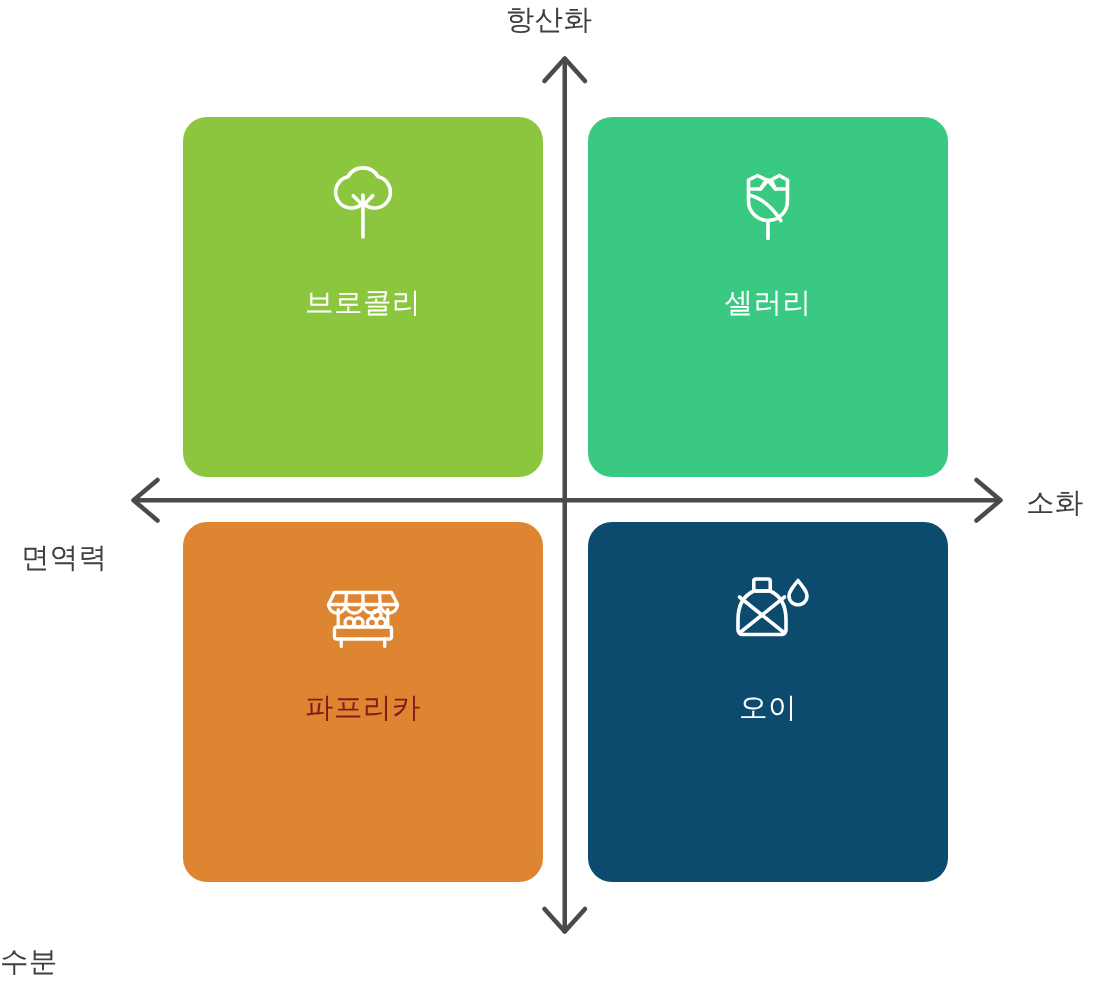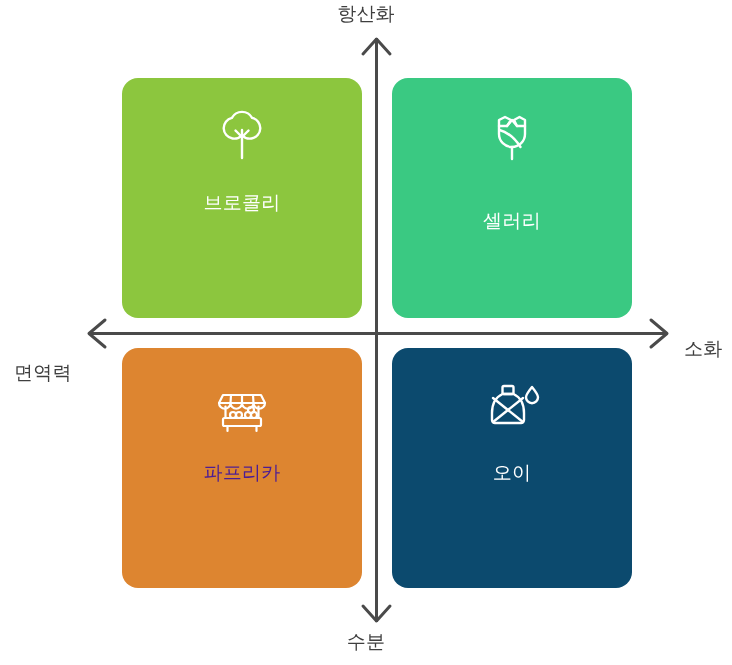--- a/index.html
+++ b/index.html
@@ -33,30 +33,30 @@
   #label-top {
     left: 0;
     right: 0;
     top: 2px;
     text-align: center;
   }
   #label-bottom {
     left: 0;
     right: 0;
     top: 630px;
-    text-align: center;
+    text-align: left;
   }
   #label-left {
     left: 14px;
     top: 321px;
     margin-top: 40px;
   }
   #label-right {
     left: 684px;
-    top: 337px;
+    top: 324px;
     text-align: center;
   }
 
   
   #axes-svg {
     position: absolute;
     left: 0;
     top: 0;
     width: 732px;
     height: 665px;
@@ -138,21 +138,21 @@
                    a11 11 0 0 1 -9.5 3.2 z"></path>
           <line x1="32" y1="25" x2="32" y2="53"></line>
           <line x1="32" y1="32" x2="25.5" y2="25.5"></line>
           <line x1="32" y1="32" x2="38.5" y2="25.5"></line>
         </g>
       </svg>
     </span>
     <div class="quad-title" style="color: rgb(255, 255, 255);">브로콜리</div>
   </div>
 
-  <div class="quad-card" id="card-top-right" style="background-color: rgb(58, 201, 130); gap: 18px;">
+  <div class="quad-card" id="card-top-right" style="background-color: rgb(58, 201, 130);">
     <span class="quad-icon">
       <svg viewBox="0 0 64 64" xmlns="http://www.w3.org/2000/svg">
         <g fill="none" stroke="#ffffff" stroke-width="2.4" stroke-linecap="round" stroke-linejoin="round">
           <path d="M19 21 v8 a13 13 0 0 0 26 0 v-8"></path>
           <path d="M19 21 h8 l4 -6 -6 -3 -6 3 z"></path>
           <path d="M45 21 h-8 l-3 -6 5.5 -3 5.5 3 z"></path>
           <path d="M27 21 l5 -6 5 6"></path>
           <path d="M19.5 25 q12 3 21 17"></path>
           <line x1="32" y1="42" x2="32" y2="54"></line>
         </g>
@@ -184,21 +184,21 @@
           <circle cx="44" cy="40" r="3"></circle>
           <circle cx="41" cy="35" r="3"></circle>
 
           <rect x="13" y="43" width="38" height="8" rx="1.5"></rect>
 
           <line x1="17.5" y1="51" x2="17.5" y2="56"></line>
           <line x1="46.5" y1="51" x2="46.5" y2="56"></line>
         </g>
       </svg>
     </span>
-    <div class="quad-title" style="color: #4c1d95;">파프리카</div>
+    <div class="quad-title" style="color: #7f1d1d;">파프리카</div>
   </div>
 
   <div class="quad-card" id="card-bottom-right" style="background-color: #0c4a6e;">
     <span class="quad-icon">
       <svg viewBox="0 0 64 64" xmlns="http://www.w3.org/2000/svg">
         <g fill="none" stroke="#ffffff" stroke-width="2.4" stroke-linecap="round" stroke-linejoin="round">
 
           <rect x="22.5" y="11" width="11" height="8" rx="1.5"></rect>
 
           <path d="M22.5 19

